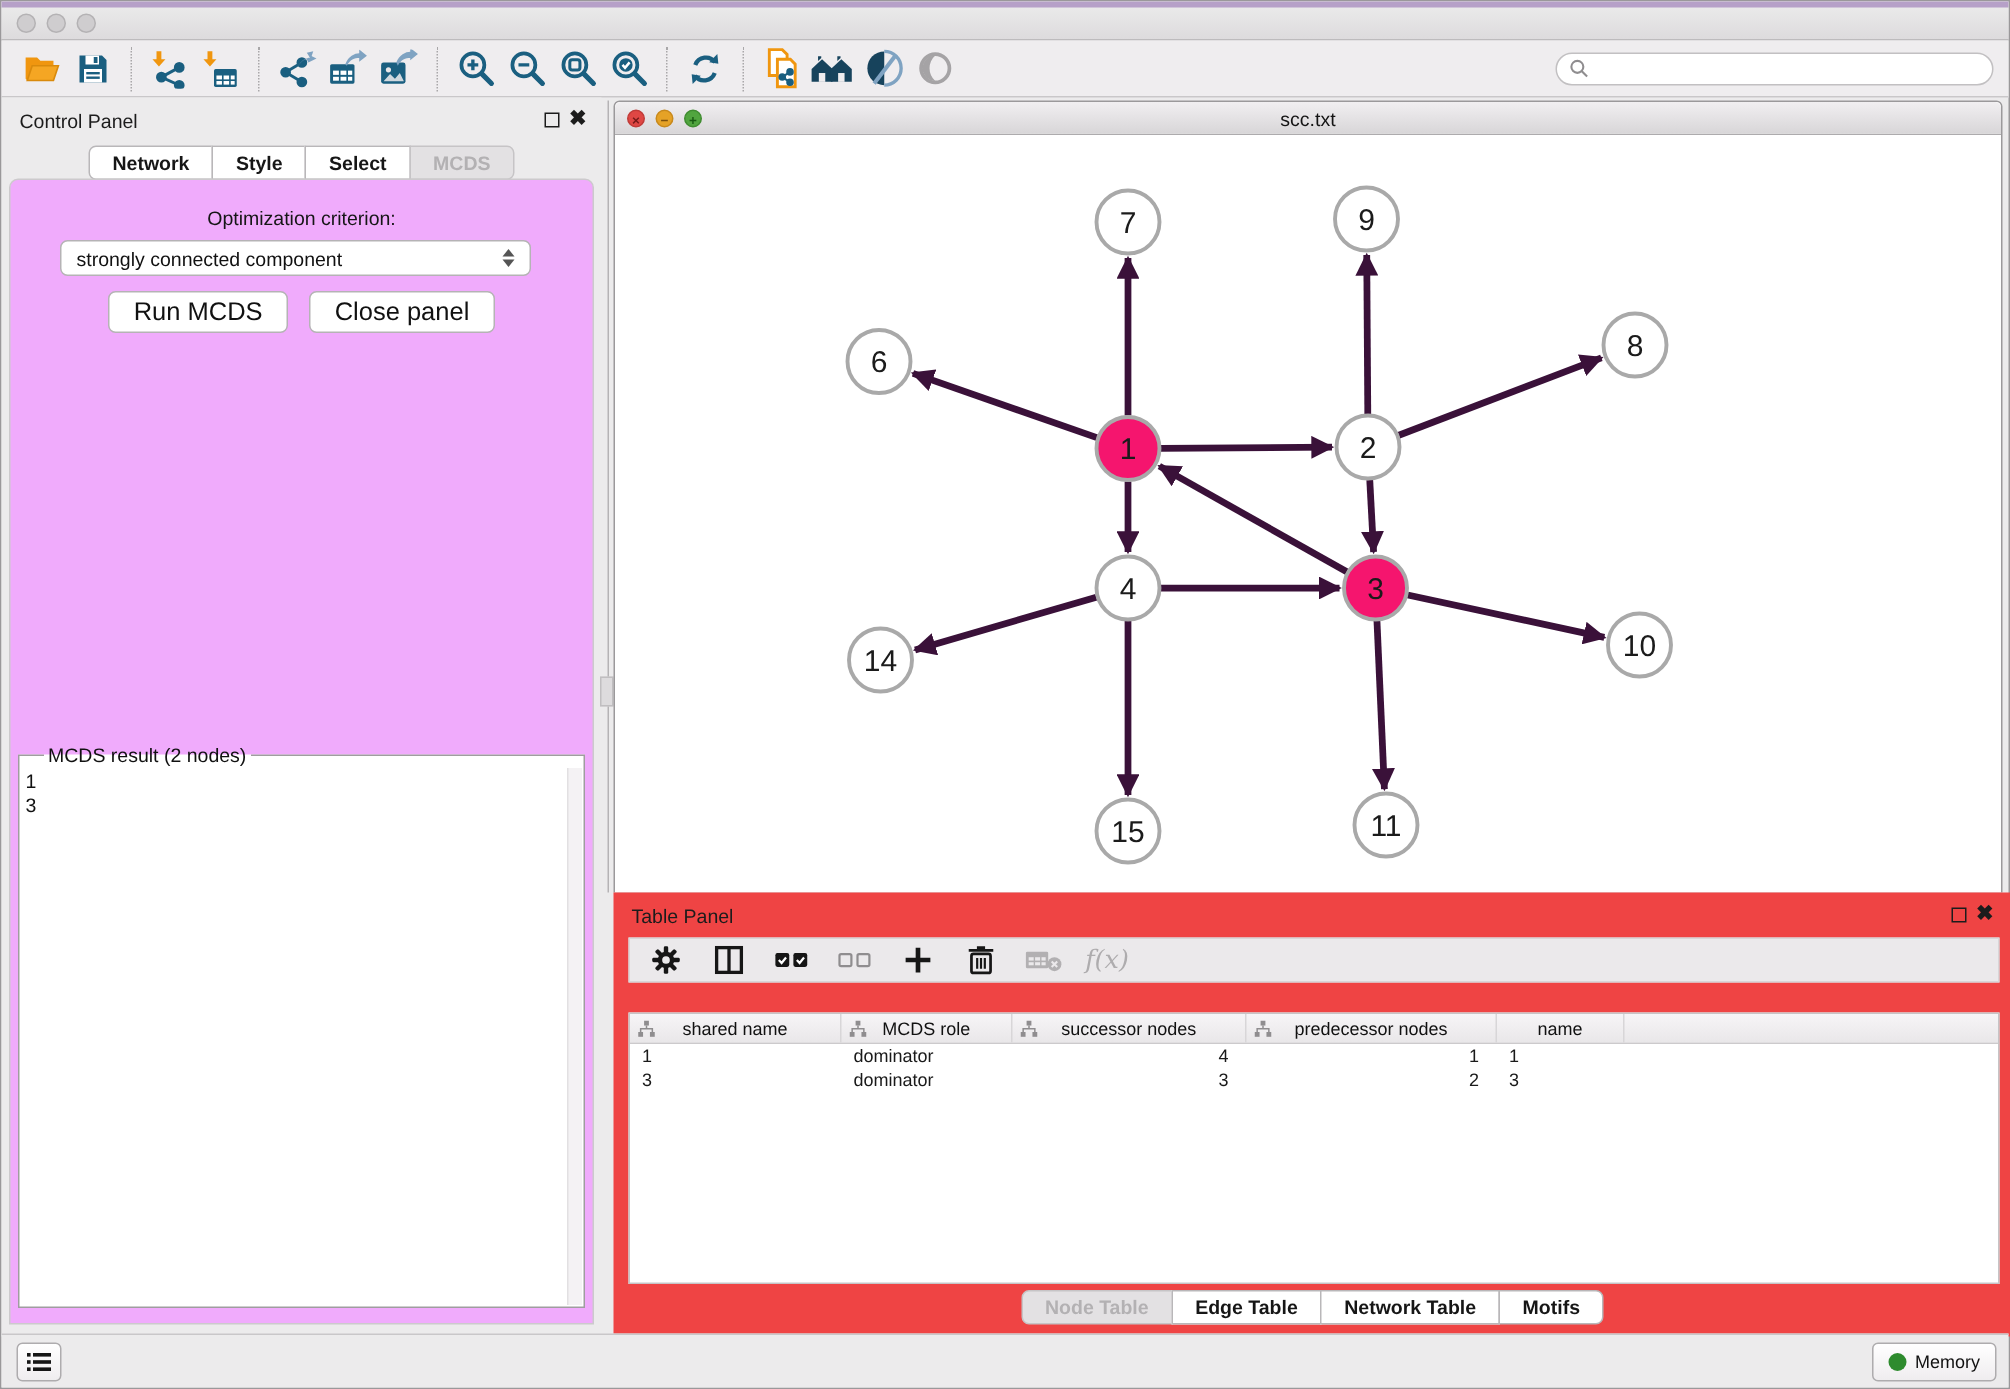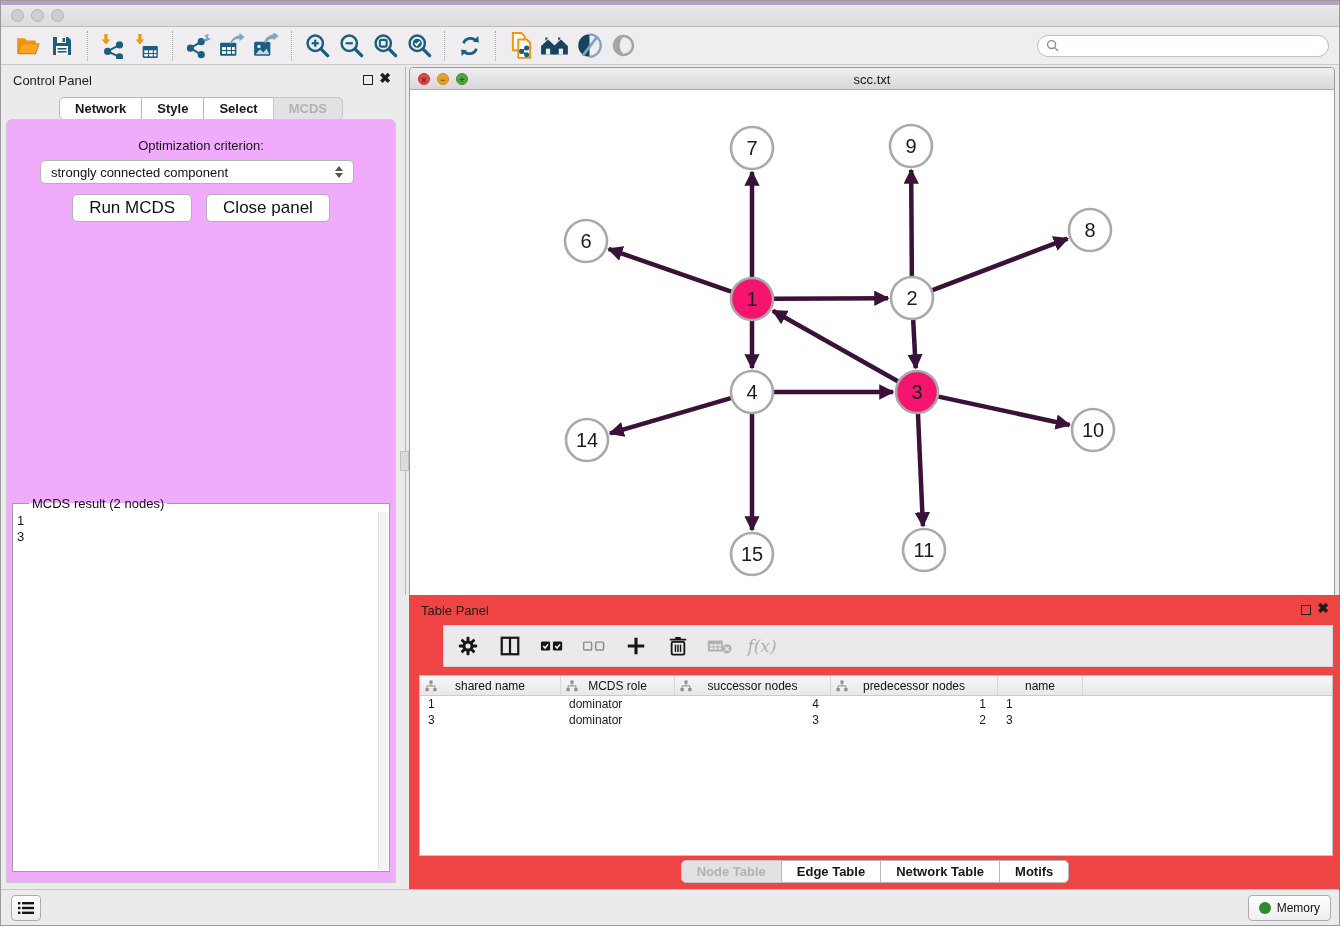--- a/index.html
+++ b/index.html
@@ -68,22 +68,22 @@
   #net-title { position:absolute; left:0; right:0; top:4px; text-align:center; font-size:13px; color:#141414; }
   .tl { position:absolute; top:5px; width:12px; height:12px; border-radius:50%; font-size:9px; line-height:12px;
     text-align:center; color:rgba(60,0,0,0.65); cursor:pointer; font-weight:bold; }
   .tl-close { left:8px;  background:#df4744; border:1px solid #c03b38; }
   .tl-min   { left:27px; background:#e5a226; border:1px solid #c8891c; color:rgba(80,45,0,.7);}
   .tl-zoom  { left:46px; background:#51a53f; border:1px solid #3f8c30; color:rgba(0,60,0,.7);}
   #graph-area { position:relative; width:924px; height:505px; overflow:hidden; background:#fff; }
 
   
   #table-panel { position:absolute; left:408px; top:594px; width:932px; height:296px; background:#ef4444; }
-  #tp-toolbar { position:absolute; left:10px; right:8px; top:30px; height:42px; background:#ebe9eb;
-    border:1px solid #d8d6d8; display:flex; align-items:center; padding:0 10px; gap:14px;margin-left:24px; }
+  #tp-toolbar { position:absolute; left:10px; right:8px; top:30px; height:30px; background:#ebe9eb;
+    border:1px solid #d8d6d8; display:flex; align-items:center; padding:0 10px; gap:14px; }
   .tp-icon { width:28px; height:28px; display:flex; align-items:center; justify-content:center; cursor:pointer; }
   .fx { font-family:"DejaVu Serif",serif; font-style:italic; font-size:17px; color:#aeacae; }
   #tp-table { position:absolute; left:10px; right:8px; top:80px; height:181px; background:#fff; border:1px solid #c6c4c6; }
   #tp-header { display:flex; height:20px; background:linear-gradient(#f7f5f7,#e9e7e9); border-bottom:1px solid #cccacc; }
   .th { position:relative; border-right:1px solid #d8d6d8; font-size:12px; color:#111;
     display:flex; align-items:center; justify-content:center; cursor:pointer; }
   .th svg { position:absolute; left:5px; top:4px; }
   .tr { display:flex; height:16px; font-size:12px; color:#1a1a1a; cursor:default; }
   .td { overflow:hidden; white-space:nowrap; }
   #tp-tabs { bottom:8px; }

